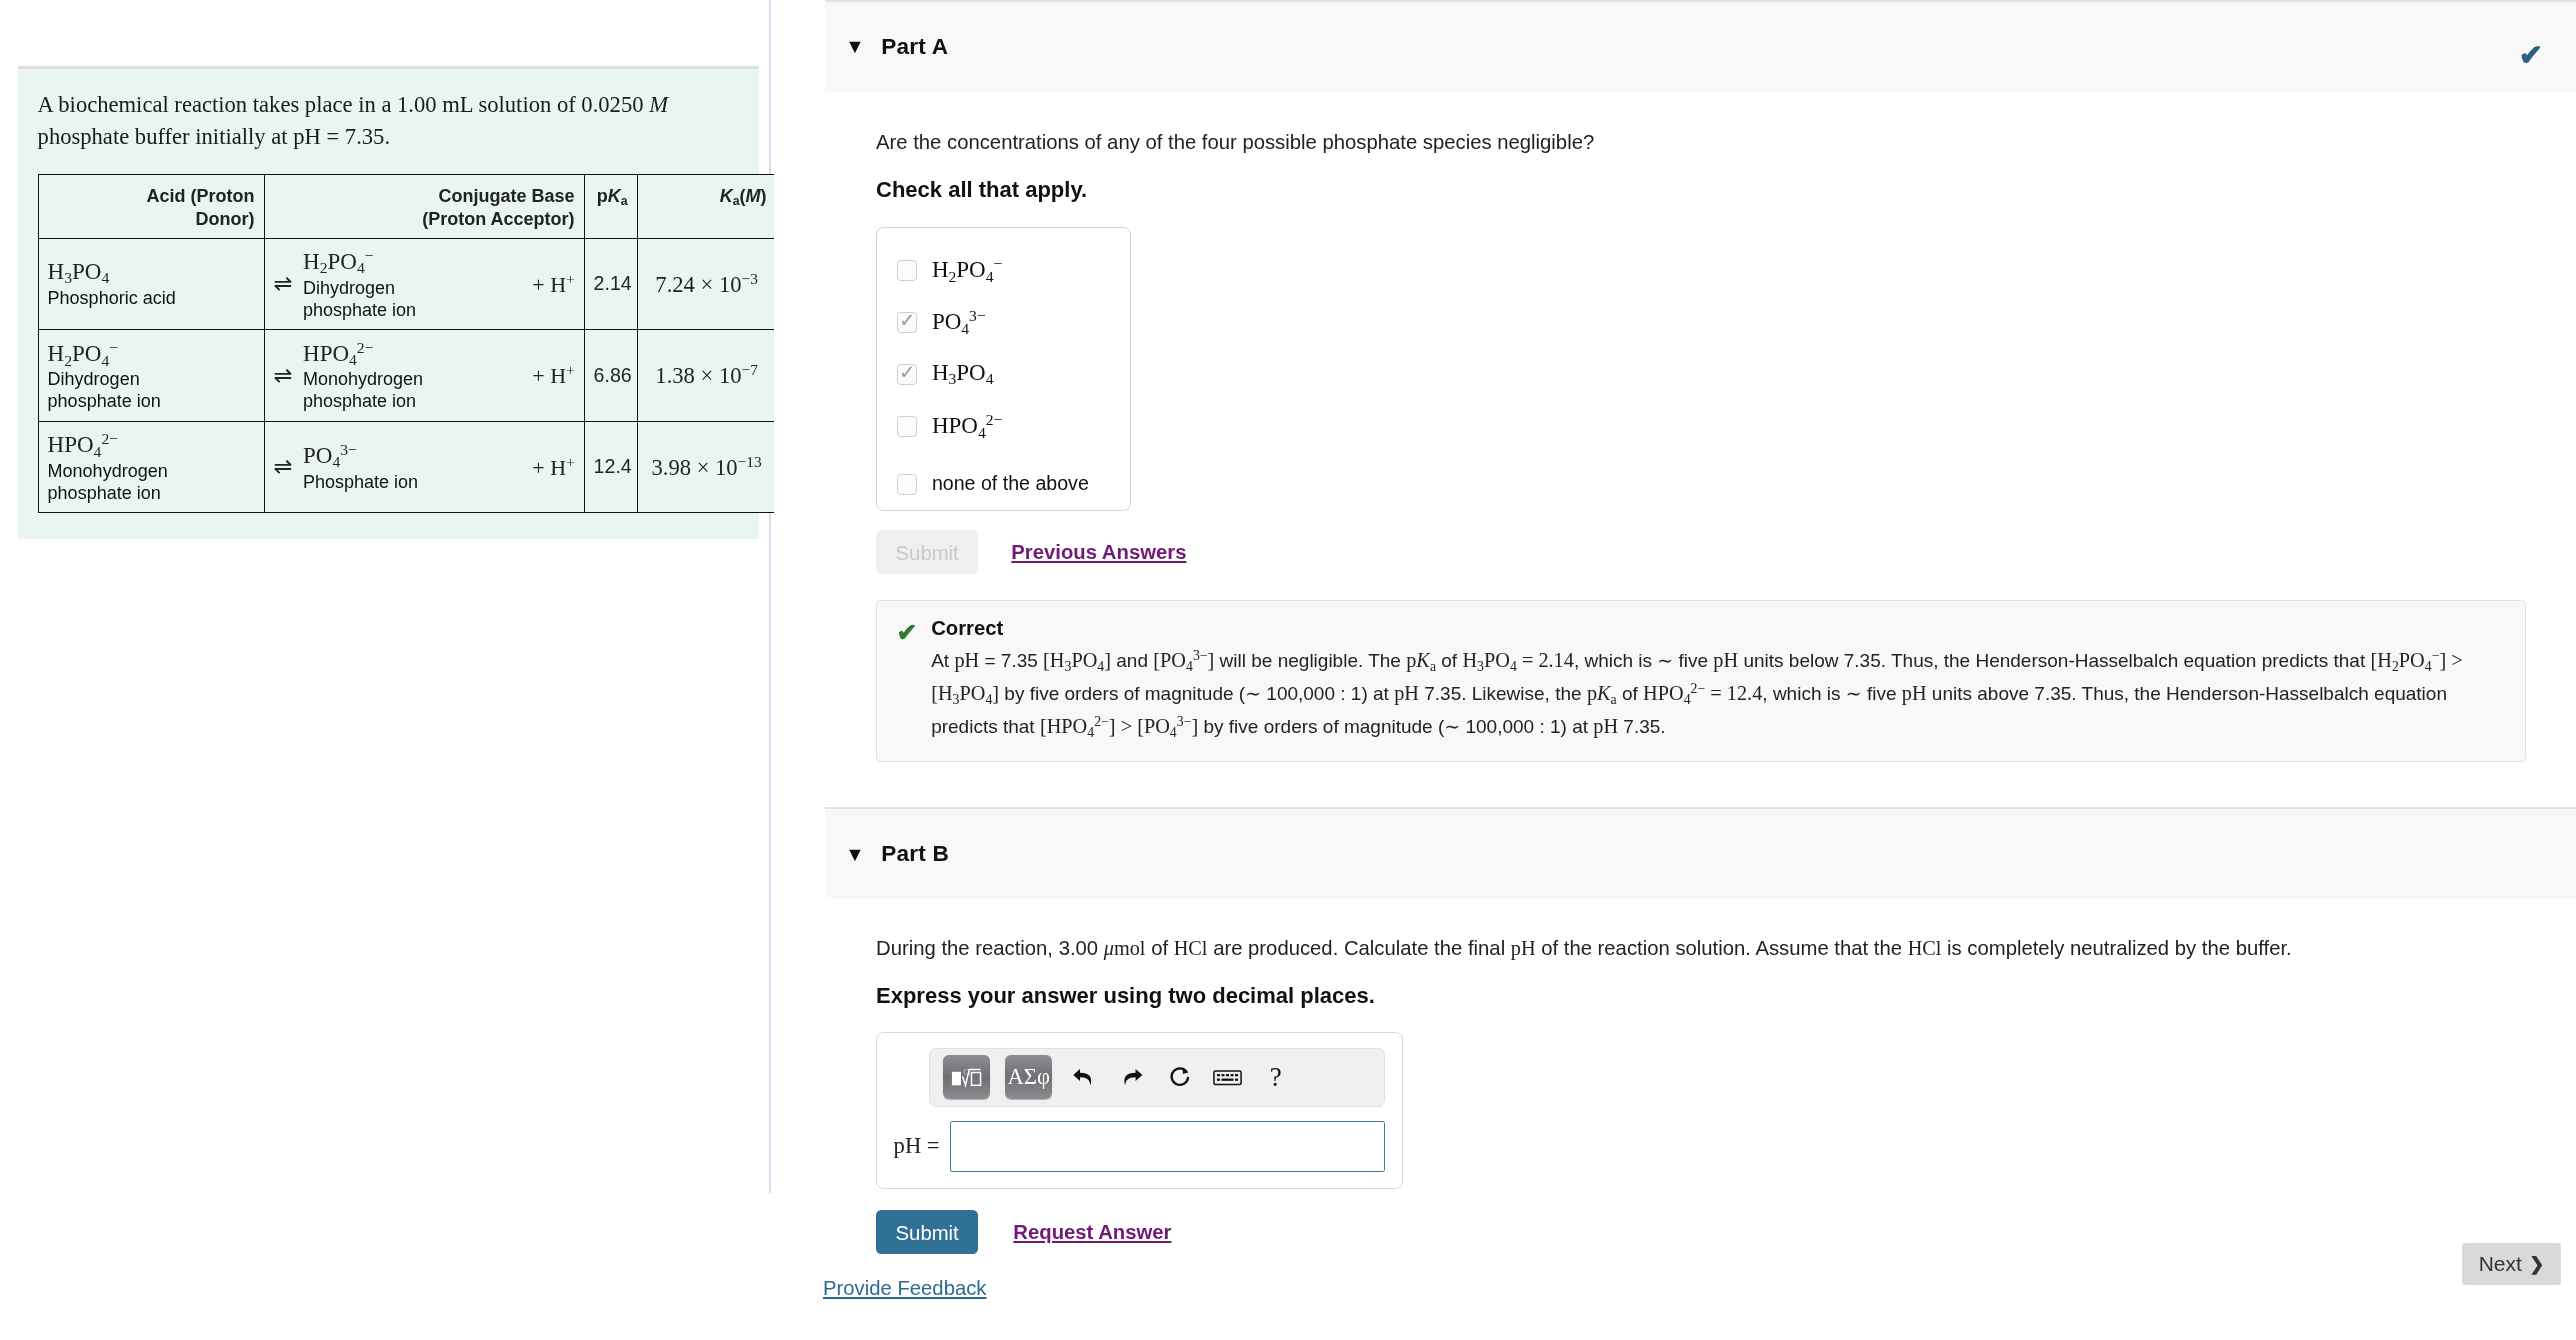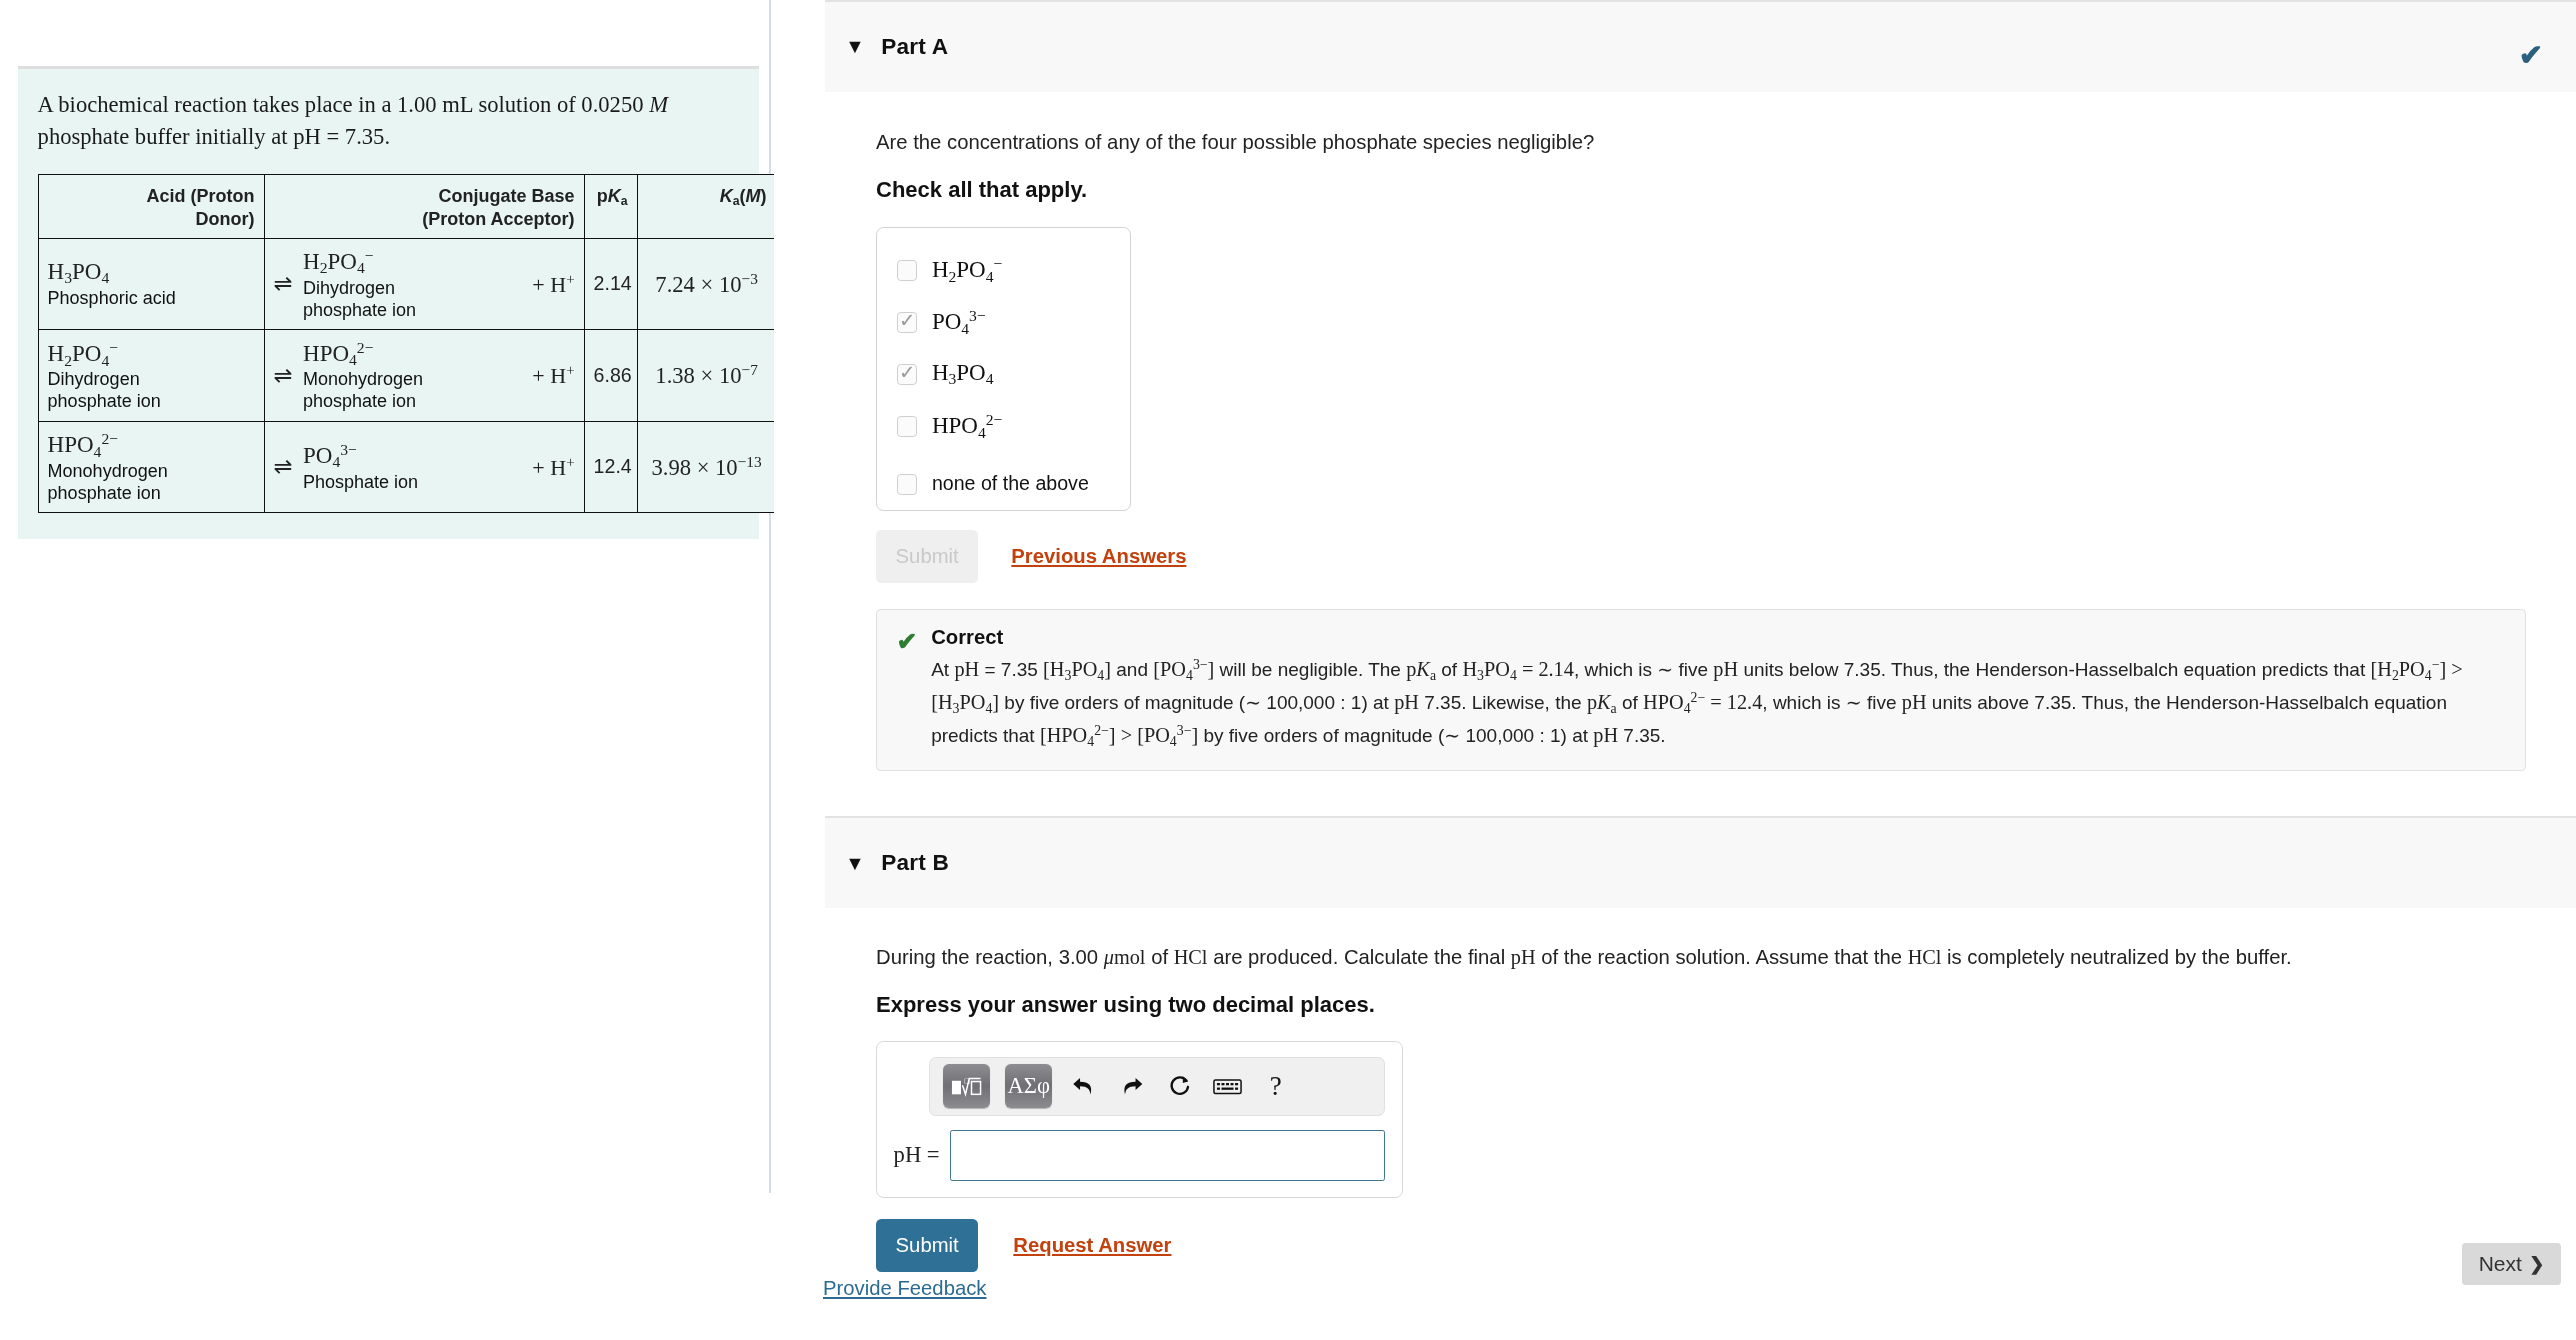--- a/index.html
+++ b/index.html
@@ -120,26 +120,26 @@
     content:"✓";position:absolute;left:1.5px;top:-4.5px;
     font-size:19.6px;color:#9a9a9a;font-family:"DejaVu Sans", sans-serif;
   }
   .choice-label{font-family:"Liberation Serif", serif;font-size:23px;color:#111;}
   .choice-label.plain{font-family:"Liberation Sans", sans-serif;font-size:19.6px;}
 
   .btn-row{display:flex;align-items:center;}
   .btn{
     border:none;border-radius:5.3px;cursor:pointer;
     font-family:"Liberation Sans", sans-serif;font-size:20.3px;
-    padding:0 19.6px;height:53px;line-height:47px;
+    padding:0 19.6px;height:44px;line-height:47px;
   }
   .btn-disabled{background:#efefef;color:#c9c9c9;}
   .btn-primary{background:#2f7096;color:#ffffff;}
   .link{
-    color:#c2410c;font-weight:bold;font-size:20.3px;
+    color:#701a75;font-weight:bold;font-size:20.3px;
     text-decoration:underline;cursor:pointer;
     font-family:"Liberation Sans", sans-serif;
   }
 
   .feedback{
     border:1.5px solid #e0e0e0;border-radius:4.5px;background:#f8f8f8;
     box-sizing:border-box;padding:16.6px 19.6px 18px 19.6px;
     display:flex;gap:13.6px;
   }
   .fb-check{color:#2f7d32;font-size:25px;font-weight:bold;line-height:1;margin-top:3px;}

